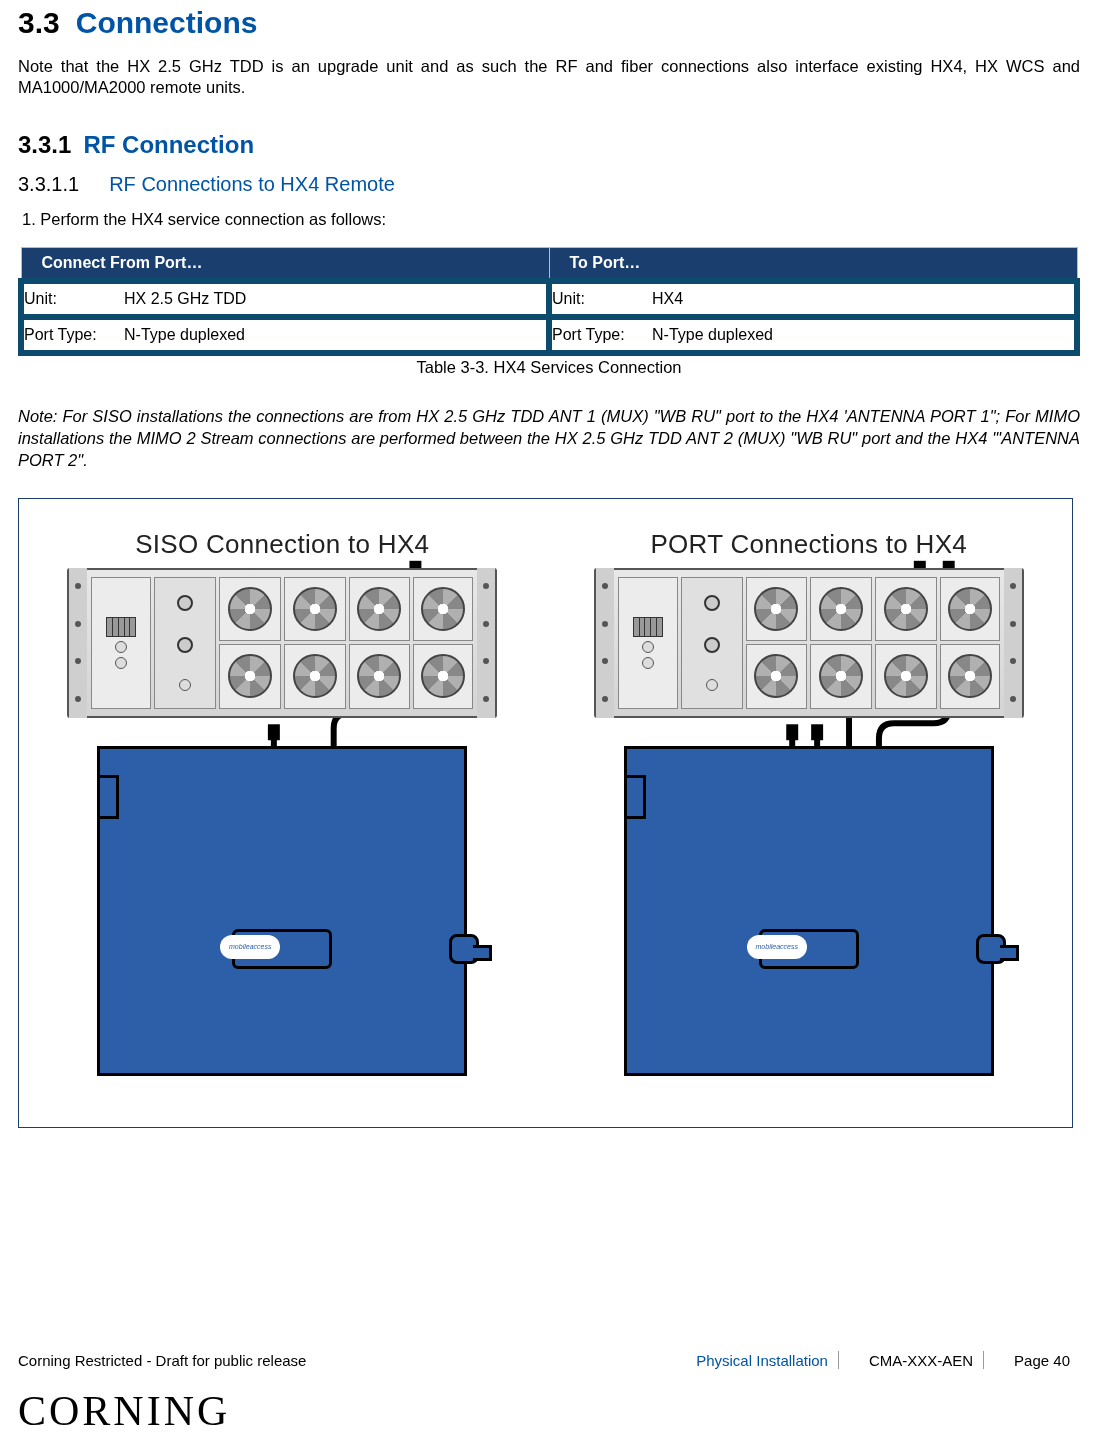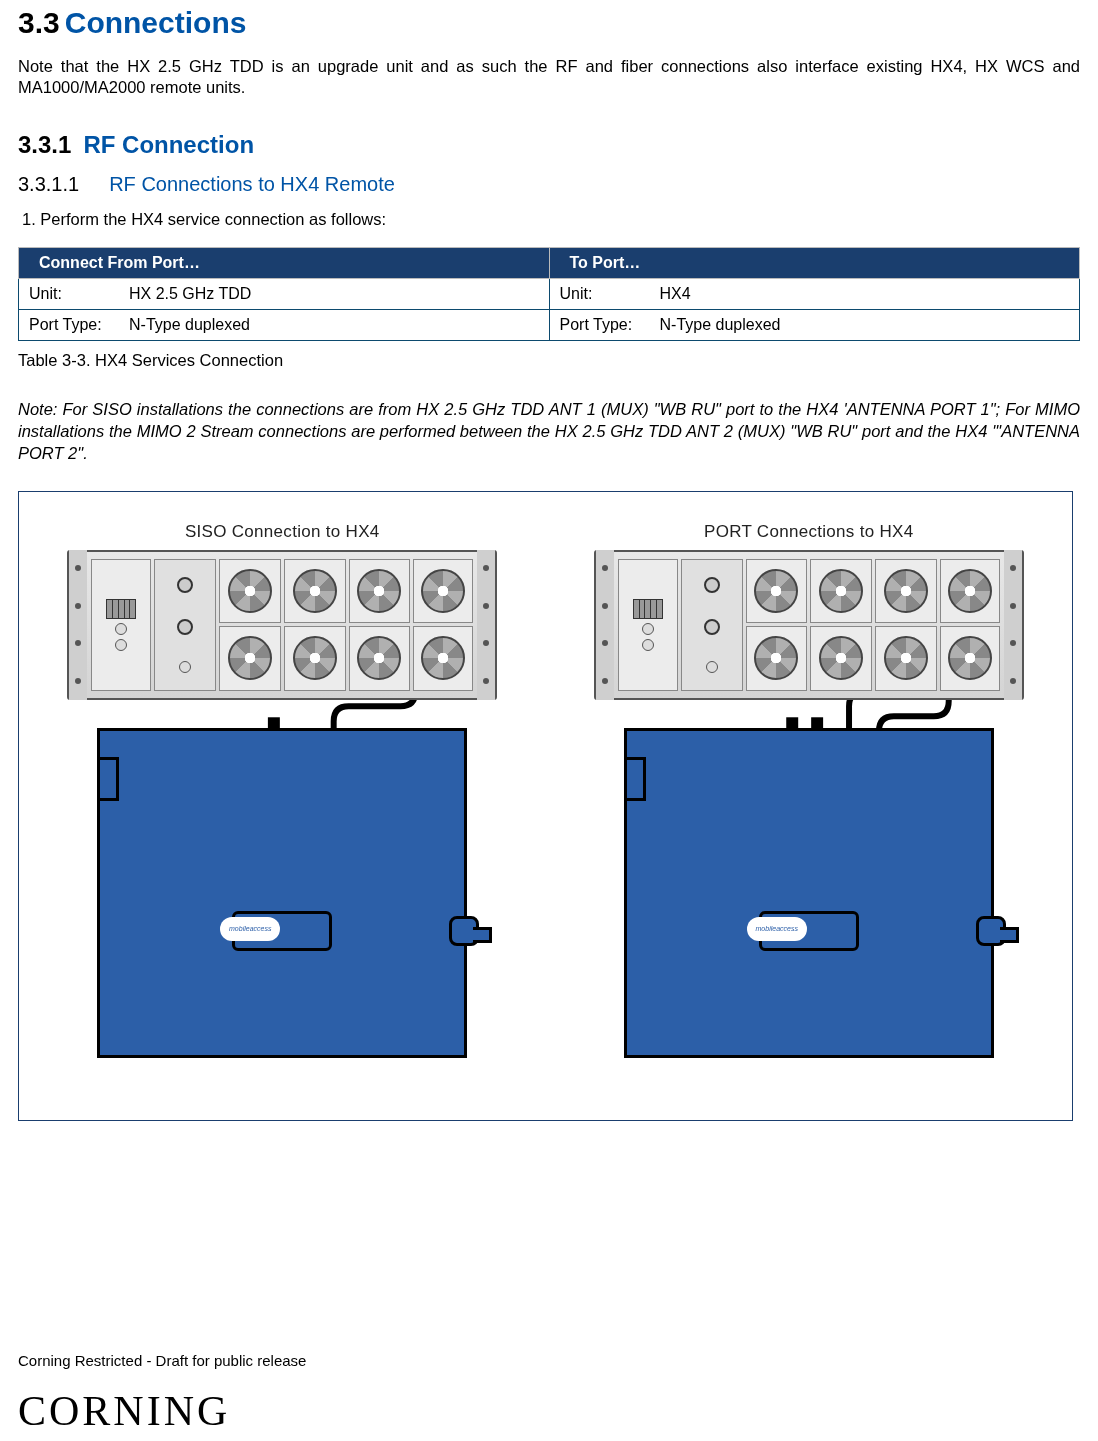--- a/index.html
+++ b/index.html
@@ -11,21 +11,21 @@
       color: #000;
       position: relative;
       padding: 0 18px;
     }
     .h1 {
       font-size: 30px;
       font-weight: bold;
       color: #0054a6;
       padding-top: 6px;
     }
-    .h1-num { color: #000; margin-right: 5px; }
+    .h1-num { color: #000; margin-right: 16px; }
     .intro {
       font-size: 16.5px;
       line-height: 1.3;
       margin-top: 16px;
       text-align: justify;
     }
     .h2 {
       font-size: 24px;
       font-weight: bold;
       color: #0054a6;
@@ -53,31 +53,32 @@
     .conn-table th {
       background: #1a3e6e;
       color: #fff;
       text-align: left;
       padding: 6px 20px;
       font-weight: bold;
       border: 1px solid #bbb;
       width: 50%;
     }
     .conn-table td {
-      border: 1px solid #0c4a6e;
-      padding: 6px 10px;
+      border: 6px solid #0c4a6e;
+      padding: 6px 0;
       vertical-align: top;
     }
     .cell-label {
       display: inline-block;
       width: 100px;
     }
     .caption {
       font-size: 16.5px;
-      margin-top: 10px;
+      margin-top: 2px;
+      text-align: center;
     }
     .note {
       font-size: 16.5px;
       font-style: italic;
       margin-top: 28px;
       line-height: 1.35;
       text-align: justify;
     }
     
     .diagram-frame {
@@ -92,21 +93,21 @@
     }
     .unit-col {
       width: 480px;
       display: flex;
       flex-direction: column;
       align-items: center;
       position: relative;
     }
     .col-title {
       font-family: Arial, sans-serif;
-      font-size: 17px;
+      font-size: 26px;
       color: #222;
       margin-bottom: 8px;
       letter-spacing: .3px;
     }
     .rack {
       width: 430px;
       height: 150px;
       background: linear-gradient(#e8e8e8,#d4d4d4);
       border: 2px solid #555;
       border-radius: 3px;
@@ -373,15 +374,22 @@
       <div class="box-latch-l"></div>
       <div class="box-latch-c"></div>
       <div class="box-badge">mobileaccess</div>
       <div class="box-latch-handle"></div>
     </div>
   </div>
 </div>
 
 <div class="footer">
   <span>Corning Restricted - Draft for public release</span>
+  <span class="footer-right">
+    <span class="footer-blue">Physical Installation</span>
+    <span class="sep"></span>
+    <span>CMA-XXX-AEN</span>
+    <span class="sep"></span>
+    <span>Page 40</span>
+  </span>
 </div>
 
 <div class="logo">CORNING</div>
 
 </body></html>

